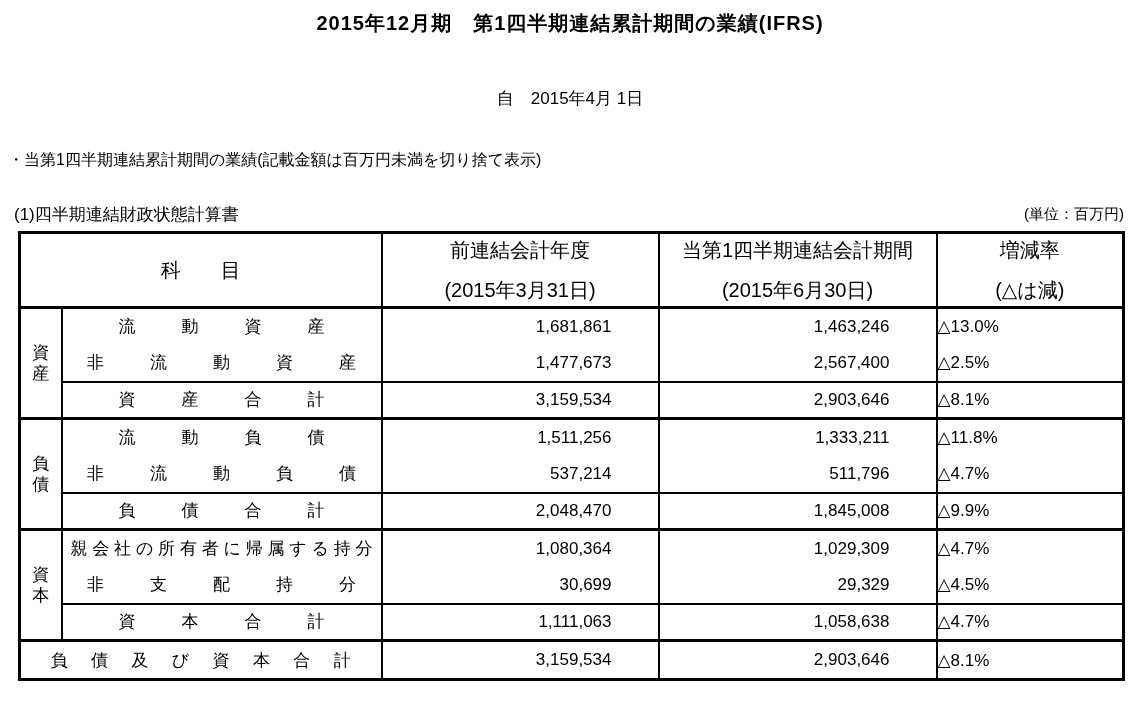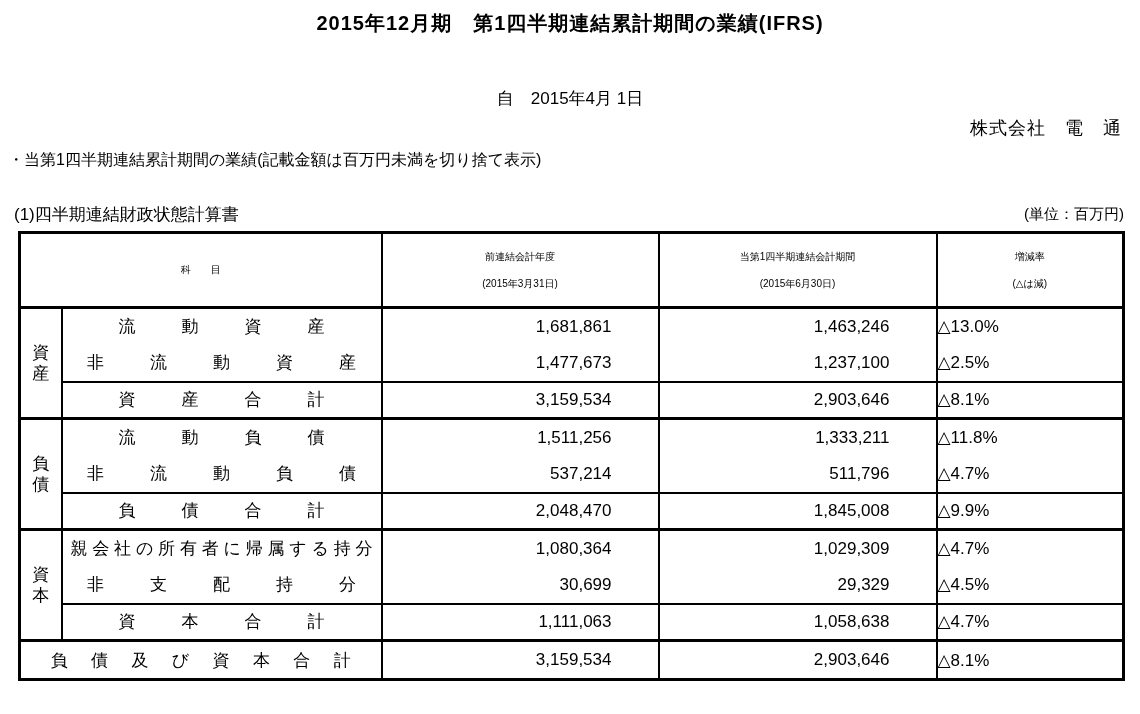--- a/index.html
+++ b/index.html
@@ -45,21 +45,21 @@
     width: 1104px;
     border-collapse: collapse;
     table-layout: fixed;
     border: 3px solid #000;
   }
   .fin th, .fin td {
     border-left: 2px solid #000;
     vertical-align: middle;
     font-weight: normal;
   }
-  .fin thead th { border-bottom: 3px solid #000; height: 72px; font-size: 10px; text-align: center; border-radius: 19px; }
+  .fin thead th { border-bottom: 3px solid #000; height: 72px; font-size: 20px; text-align: center; border-radius: 19px; }
   .fin tbody { border-bottom: 3px solid #000; }
   .fin td { height: 37px; font-size: 17px; }
   .fin .grand td { height: 39px; }
   .fin .total td { border-top: 2px solid #000; }
   .fin td.cat {
     text-align: center; white-space: pre-line;
     line-height: 21px; font-size: 17px;
   }
   .fin td.item { padding: 0 8px; }
   .fin td.num { text-align: right; padding-right: 46px; }
@@ -74,21 +74,20 @@
 <div class="page">
 
   <div class="doc-title">2015年12月期　第1四半期連結累計期間の業績(IFRS)</div>
 
   <div class="period-block">
     <span class="inner">
       <div>自　2015年4月 1日</div>
     </span>
   </div>
 
-  <div class="company">株式会社　電　通</div>
 
   <div class="note">・当第1四半期連結累計期間の業績(記載金額は百万円未満を切り捨て表示)</div>
 
   <div class="sec-title">(1)四半期連結財政状態計算書</div>
   <div class="unit-label">(単位：百万円)</div>
 
   <table class="fin">
     <colgroup>
       <col style="width:42px">
         <col style="width:320px">
@@ -136,21 +135,21 @@
           <td class="item">
             <div class="spread" style="width: 269px;">
               <span>非</span>
               <span>流</span>
               <span>動</span>
               <span>資</span>
               <span>産</span>
             </div>
           </td>
           <td class="num">1,477,673</td>
-          <td class="num">1,237,100</td>
+          <td class="num">2,567,400</td>
           <td class="pct">△2.5%</td>
         </tr>
         <tr class="total">
           <td class="item">
             <div class="spread" style="width: 206px;">
               <span>資</span>
               <span>産</span>
               <span>合</span>
               <span>計</span>
             </div>

